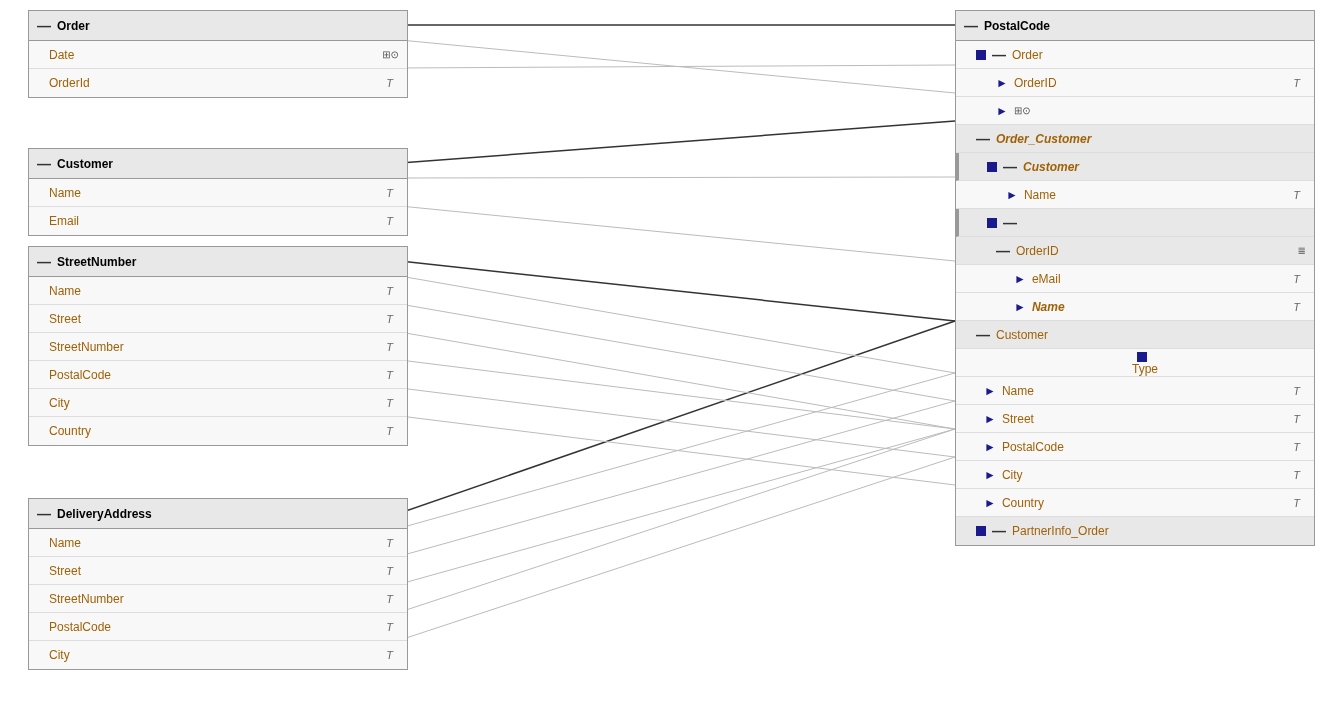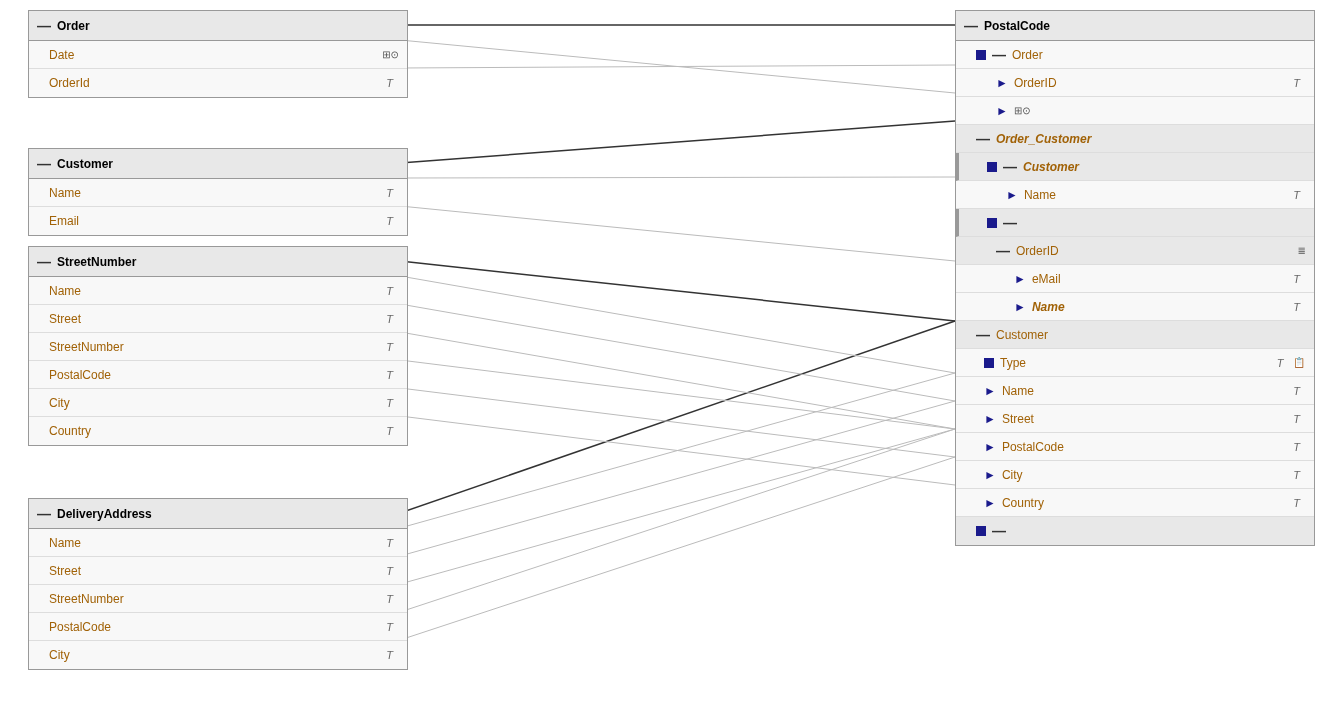--- a/index.html
+++ b/index.html
@@ -362,21 +362,21 @@
     <div class="entity-row-right" style="padding-left:58px;">
       <span class="arrow-icon" style="margin-right:6px;">►</span>
       <span class="row-label italic-label">Name</span>
       <span class="row-type">T</span>
     </div>
 
     <div class="entity-row-right" style="background:#e8e8e8;">
       <span class="minus-icon" style="margin-right:6px;">—</span>
       <span class="row-label">Customer</span>
     </div>
-    <div class="entity-row-right" style="padding-left:28px;">
+    <div class="entity-row-right" style="padding-left:28px;flex-direction:column;">
       <span class="square-icon" style="margin-right:6px;"></span>
       <span class="row-label">Type</span>
       <span class="row-type" style="margin-left:auto;">T</span>
       <span class="icon-clipboard" style="margin-left:4px;">📋</span>
     </div>
     <div class="entity-row-right" style="padding-left:28px;">
       <span class="arrow-icon" style="margin-right:6px;">►</span>
       <span class="row-label">Name</span>
       <span class="row-type">T</span>
     </div>
@@ -397,16 +397,17 @@
     </div>
     <div class="entity-row-right" style="padding-left:28px;">
       <span class="arrow-icon" style="margin-right:6px;">►</span>
       <span class="row-label">Country</span>
       <span class="row-type">T</span>
     </div>
 
     <div class="entity-row-right" style="background:#e8e8e8;">
       <span class="square-icon" style="margin-right:6px;"></span>
       <span class="minus-icon" style="margin-right:6px;">—</span>
+      <span class="row-label">PartnerInfo_Order</span>
     </div>
   </div>
 
 </div>
 
 </body></html>

